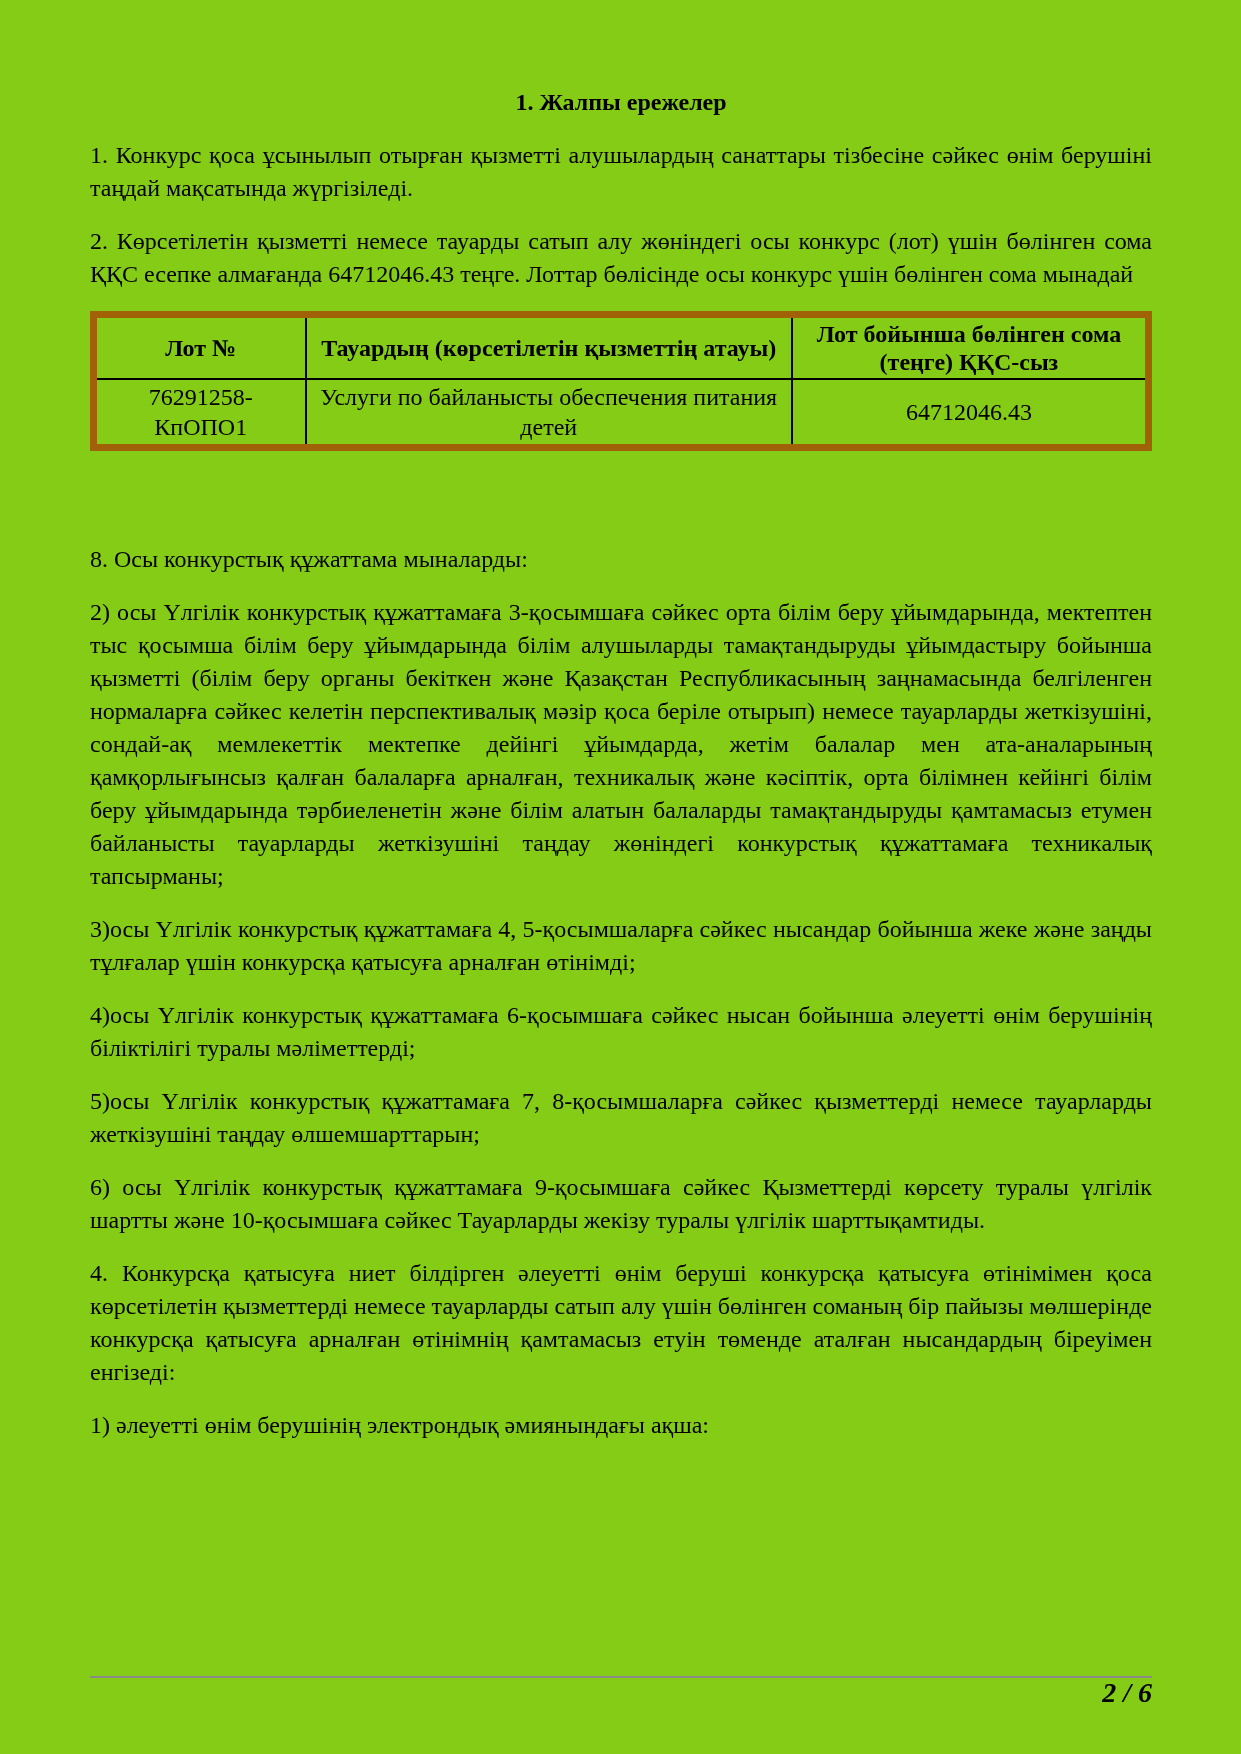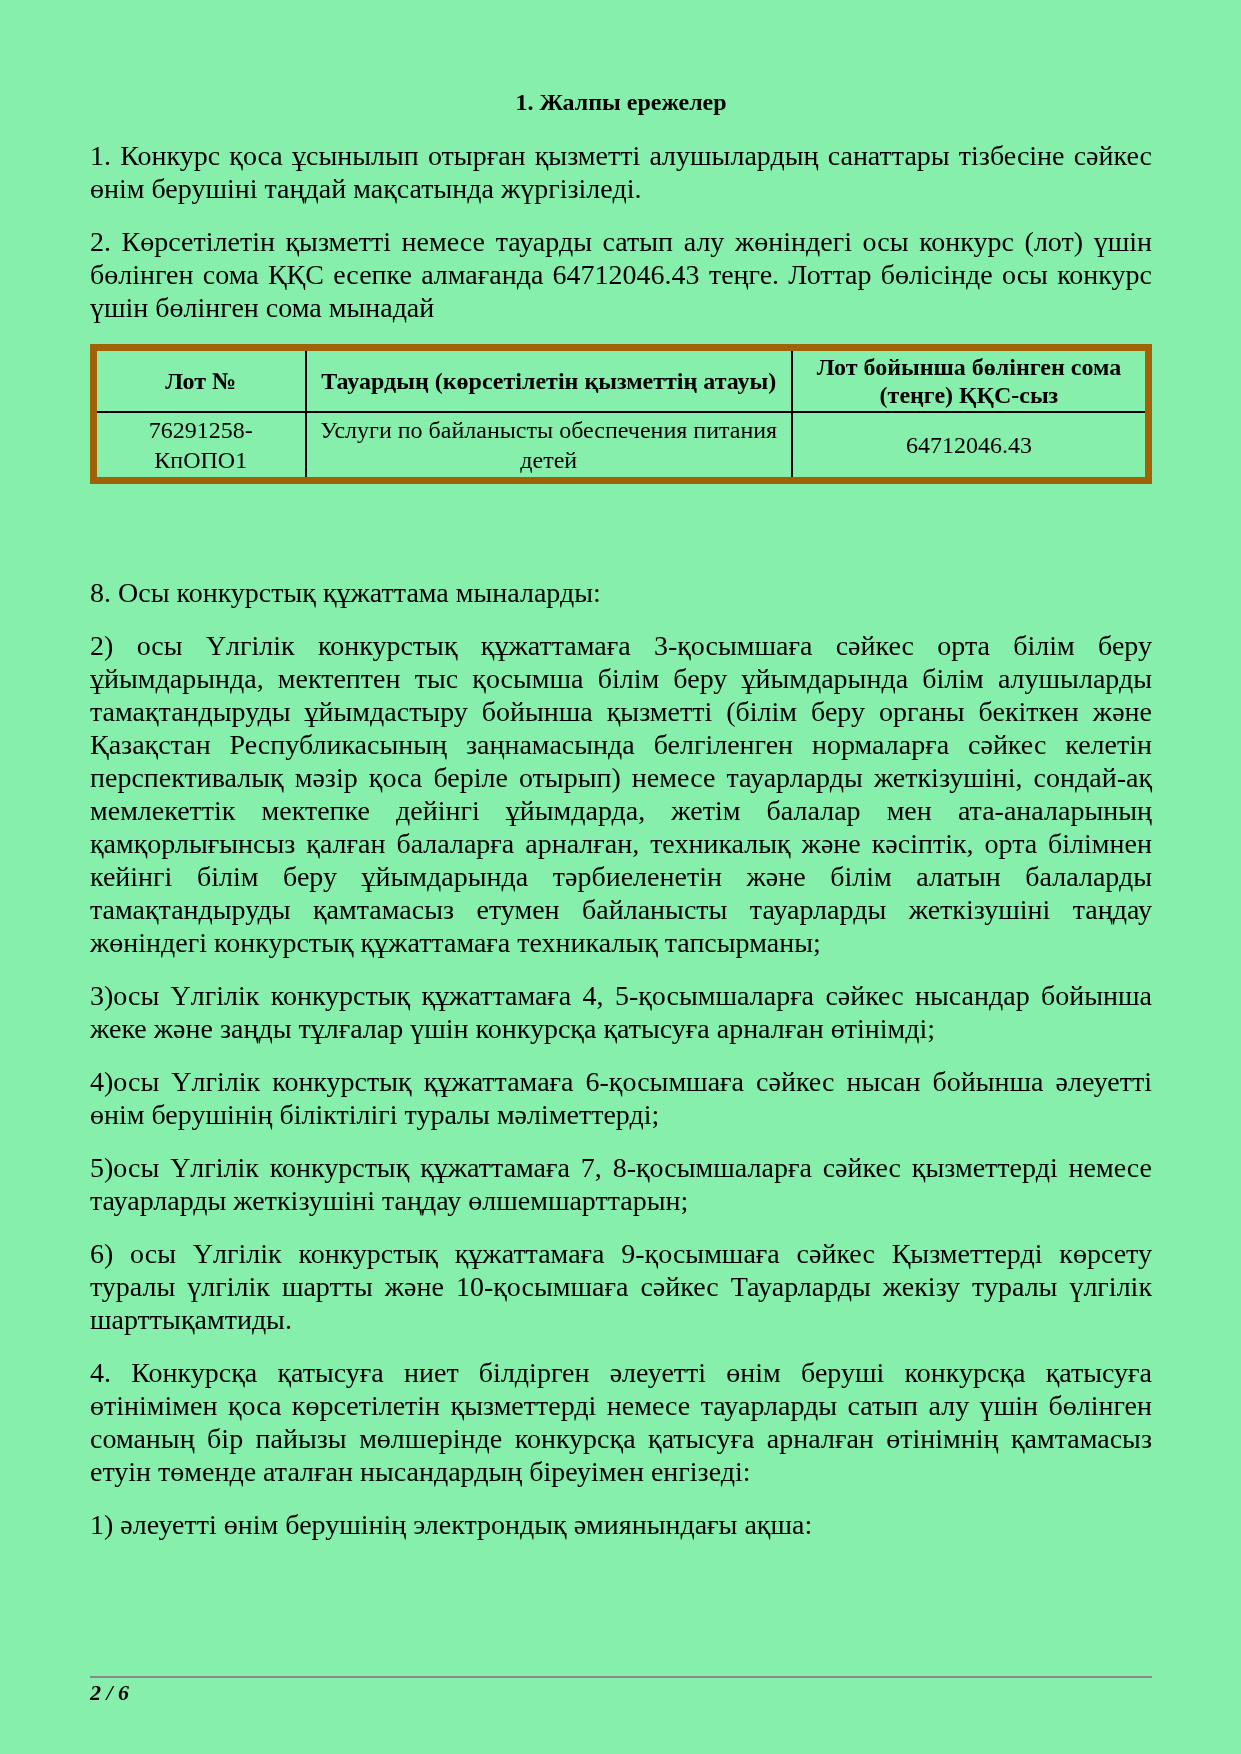--- a/index.html
+++ b/index.html
@@ -6,27 +6,27 @@
   body {
     width: 1241px; height: 1754px;
     background: #ffffff;
     font-family: "Liberation Serif", "DejaVu Serif", serif;
     color: #000000;
     position: relative;
     overflow: hidden;
   }
   .page {
     position: absolute; inset: 0;
-    background: #86efac;
+    background: #84cc16;
   }
   .content {
     padding: 86px 89px 0 90px;
   }
   .para {
-    font-size: 28px;
+    font-size: 24px;
     line-height: 33px;
     text-align: justify;
     margin: 0 0 20px 0;
   }
   .doc-title {
     font-size: 24px;
     line-height: 33px;
     font-weight: bold;
     text-align: center;
     margin: 0 0 20px 0;
@@ -53,23 +53,24 @@
   .col-amount { width: 33.8%; }
   .spacer-after-table { height: 92px; }
   .gap-before-account { height: 46px; }
   .footer {
     position: absolute;
     left: 90px; right: 89px;
     top: 1676px;
     border-top: 2px solid #8a8a8a;
   }
   .page-number {
+    text-align: right;
     font-weight: bold;
     font-style: italic;
-    font-size: 22px;
+    font-size: 28px;
     line-height: 26px;
     padding-top: 2px;
   }
 </style>
 </head>
 <body>
 
 <div class="page">
   <div class="content">
 

